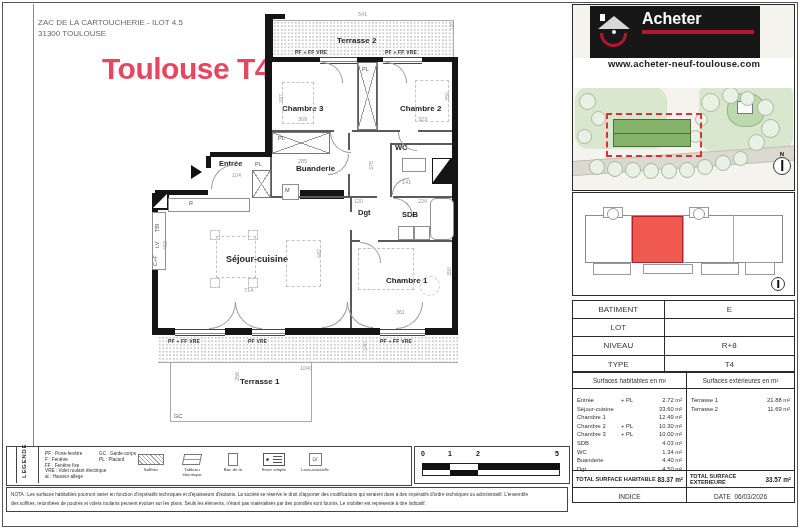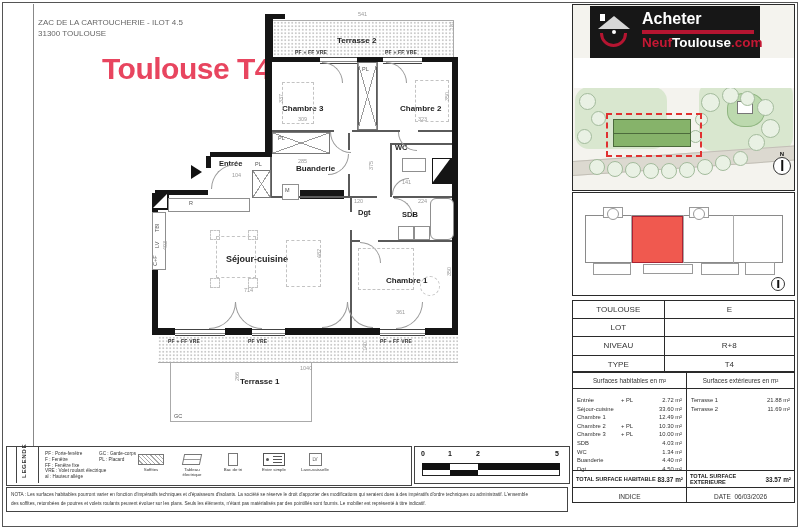--- a/index.html
+++ b/index.html
@@ -294,23 +294,23 @@
     </div>
   </div>
 
   <div id="logo">
     <div class="chimney"></div>
     <div class="roof"></div>
     <div class="redarc"></div>
     <div class="housedot"></div>
     <div class="logo-line1">Acheter</div>
     <div class="logo-bar"></div>
-    <div class="logo-line2"><span class="red">Neuf</span><span class="white">Toulouse</span><span class="red">.com</span></div>
   </div>
   <div id="contact">
+    <div class="site">www.acheter-neuf-toulouse.com</div>
   </div>
 
   <div id="keyplan" class="panel-box">
     <div class="kp-outline"></div>
     <div class="kp-v" style="left:58px;"></div>
     <div class="kp-v" style="left:110px;"></div>
     <div class="kp-v" style="left:160px;"></div>
     <div class="kp-unit"></div>
     <div class="kp-core" style="left:30px;"></div>
     <div class="kp-core" style="left:116px;"></div>
@@ -320,21 +320,21 @@
     <div class="kp-balc" style="left:70px;top:71px;width:48px;height:8px;"></div>
     <div class="kp-balc" style="left:128px;top:70px;width:36px;height:10px;"></div>
     <div class="kp-balc" style="left:172px;top:69px;width:28px;height:11px;"></div>
     <div class="compass" style="left:198px;top:84px;width:12px;height:12px;">
         <div class="needle"></div>
       </div>
   </div>
 
   <div id="infotable" class="panel-box">
       <div class="info-row" style="">
-        <div class="info-label" style="">TOULOUSE</div>
+        <div class="info-label" style="">BATIMENT</div>
         <div class="info-value" style="">E</div>
       </div>
       <div class="info-row" style="">
         <div class="info-label" style="">LOT</div>
       </div>
       <div class="info-row" style="">
         <div class="info-label" style="">NIVEAU</div>
         <div class="info-value" style="">R+8</div>
       </div>
       <div class="info-row" style="">

